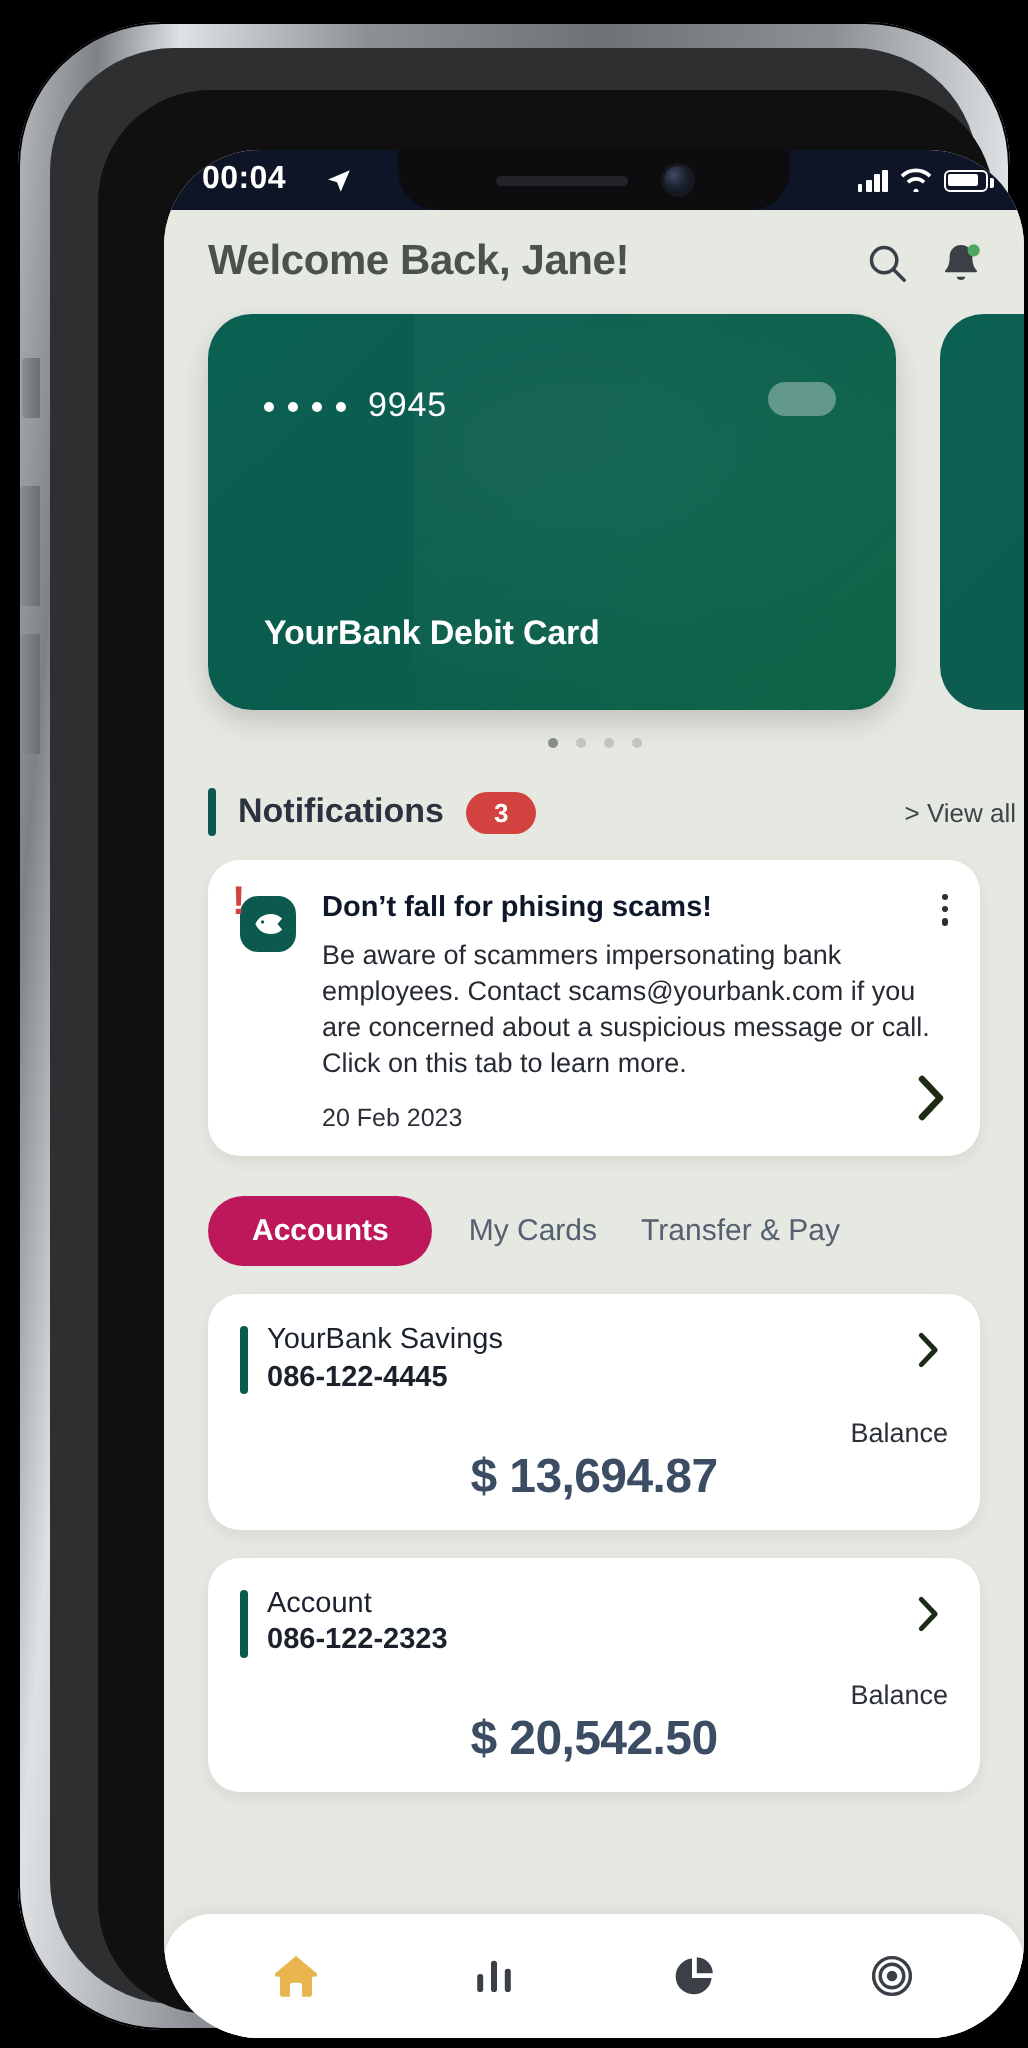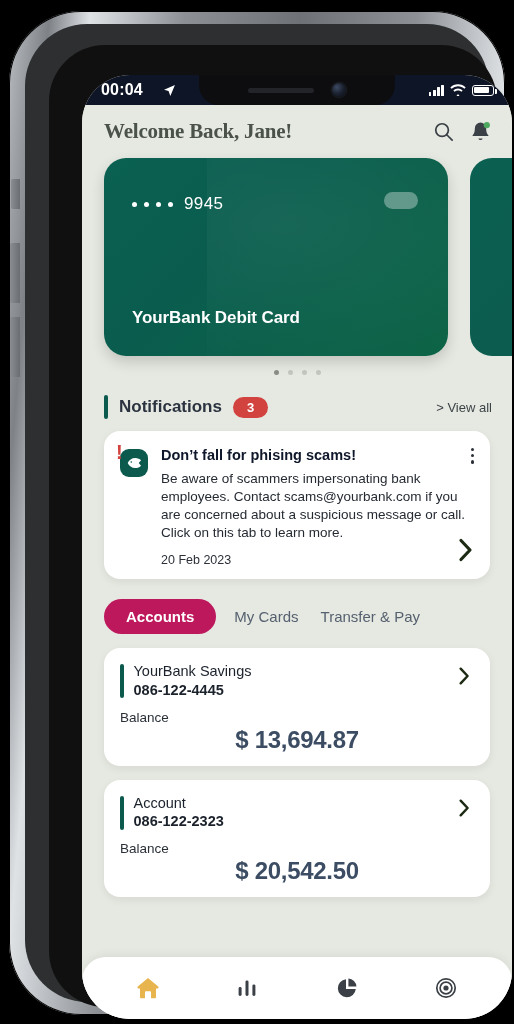--- a/index.html
+++ b/index.html
@@ -79,21 +79,21 @@
   .batt span{position:absolute;left:1.3px;top:1.3px;bottom:1.3px;width:15px;background:#fff;border-radius:1px;display:block;}
 
   
   .app { position:relative; height:914px; background:#e6e9e1; overflow:hidden; }
 
   
   .apphead {
     display:flex; align-items:center; justify-content:space-between;
     padding:14px 20px 10px 22px;
   }
-  .apptitle { font-size:21px; font-weight:bold; color:#4b5249; letter-spacing:-.2px;font-family:Liberation Serif, serif; }
+  .apptitle { font-size:21px; font-weight:bold; color:#4b5249; letter-spacing:-.2px; }
   .headicons { display:flex; align-items:center; gap:14px; }
   .ico { display:block; }
 
   
   .carousel { position:relative; height:200px; margin-top:4px; }
   .card {
     position:absolute; top:0; left:22px;
     width:344px; height:198px; border-radius:22px;
     background:linear-gradient(135deg,#0a6051 0%,#0a5d4e 38%,#0a5f4a 62%,#0c6345 100%);
     box-shadow:0 6px 14px rgba(0,0,0,.16);
@@ -126,21 +126,21 @@
     color:#fff; font-size:17px; font-weight:bold; letter-spacing:-.1px;
   }
 
   
   .cdots { display:flex; justify-content:center; gap:9px; margin-top:12px; }
   .cdots i { width:5px; height:5px; border-radius:50%; background:#c3c7bf; display:block; }
   .cdots i.on { background:#8a8f86; }
 
   
   .nhead {
-    display:flex; align-items:center; margin:20px 20px 0 22px;
+    display:flex; align-items:center; margin:20px 4px 0 22px;
   }
   .accentbar { width:4px; height:24px; background:#0c5a4e; border-radius:2px; margin-right:11px; }
   .ntitle { font-size:17px; font-weight:bold; color:#2b3340; }
   .nbadge {
     margin-left:11px; background:#d2423f; color:#fff;
     font-size:13px; font-weight:bold;
     padding:3px 14px; border-radius:11px;
   }
   .viewall { margin-left:auto; font-size:13px; color:#3d4448; }
 
@@ -182,21 +182,21 @@
   .acct {
     margin:14px 22px 0 22px; background:#fff; border-radius:16px;
     padding:14px 16px 12px 16px; position:relative;
     box-shadow:0 3px 8px rgba(0,0,0,.07);
   }
   .acct-top { display:flex; align-items:flex-start; }
   .acct-bar { width:3.5px; height:34px; background:#0c5a4e; border-radius:2px; margin-right:10px; margin-top:2px; }
   .acct-name { font-size:14.5px; font-weight:normal; color:#1b222c; line-height:1.3; }
   .acct-no   { font-size:14.5px; font-weight:bold; color:#1b222c; line-height:1.3; }
   .acct-chev { margin-left:auto; padding-top:4px; }
-  .acct-bal-lbl { text-align:left; font-size:13.5px; color:#2b3038; margin-top:10px; }
+  .acct-bal-lbl { text-align:right; font-size:13.5px; color:#2b3038; margin-top:10px; }
   .acct-amt { text-align:center; font-size:24px; font-weight:bold; color:#3c4d63; letter-spacing:-.3px; margin-top:1px; }
 
   
   .bottomnav {
     position:absolute; left:0; right:0; bottom:0; height:62px;
     background:#fff; border-radius:30px 30px 48px 48px;
     display:flex; align-items:center; justify-content:space-around;
     padding:0 16px; box-shadow:0 -2px 10px rgba(0,0,0,.06);
   }
   .navitem { display:flex; align-items:center; justify-content:center; width:54px; height:44px; }

